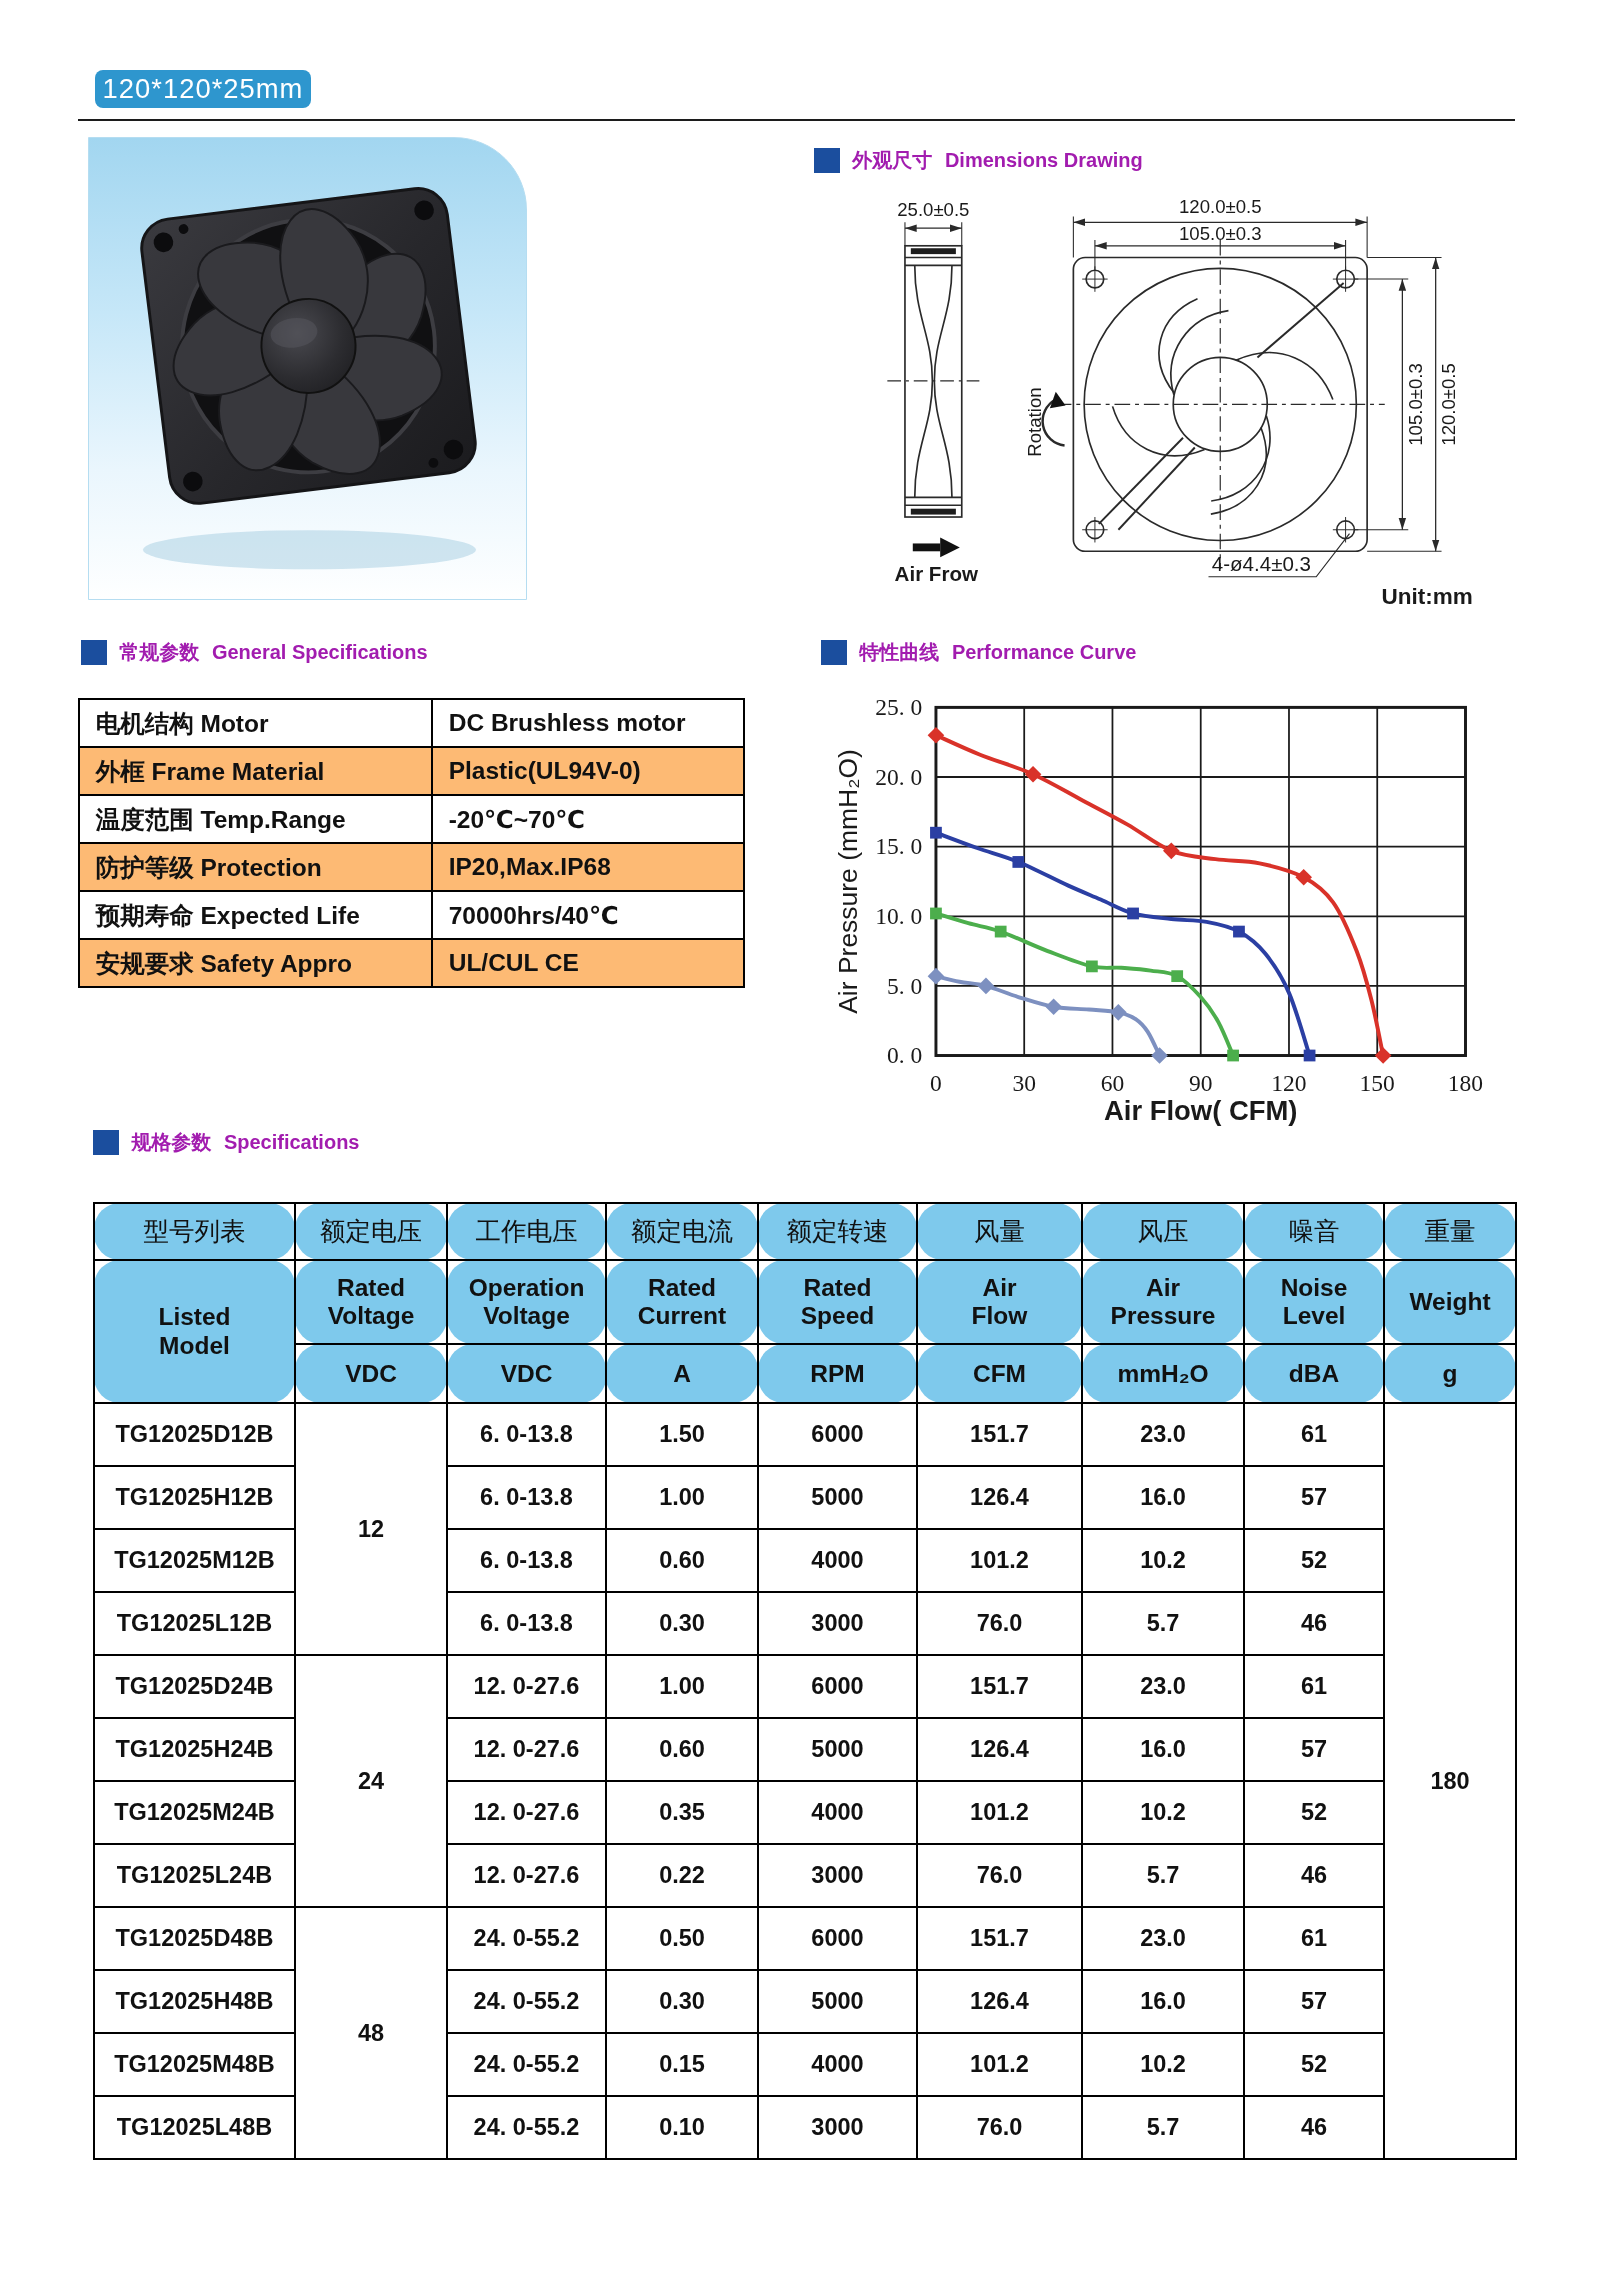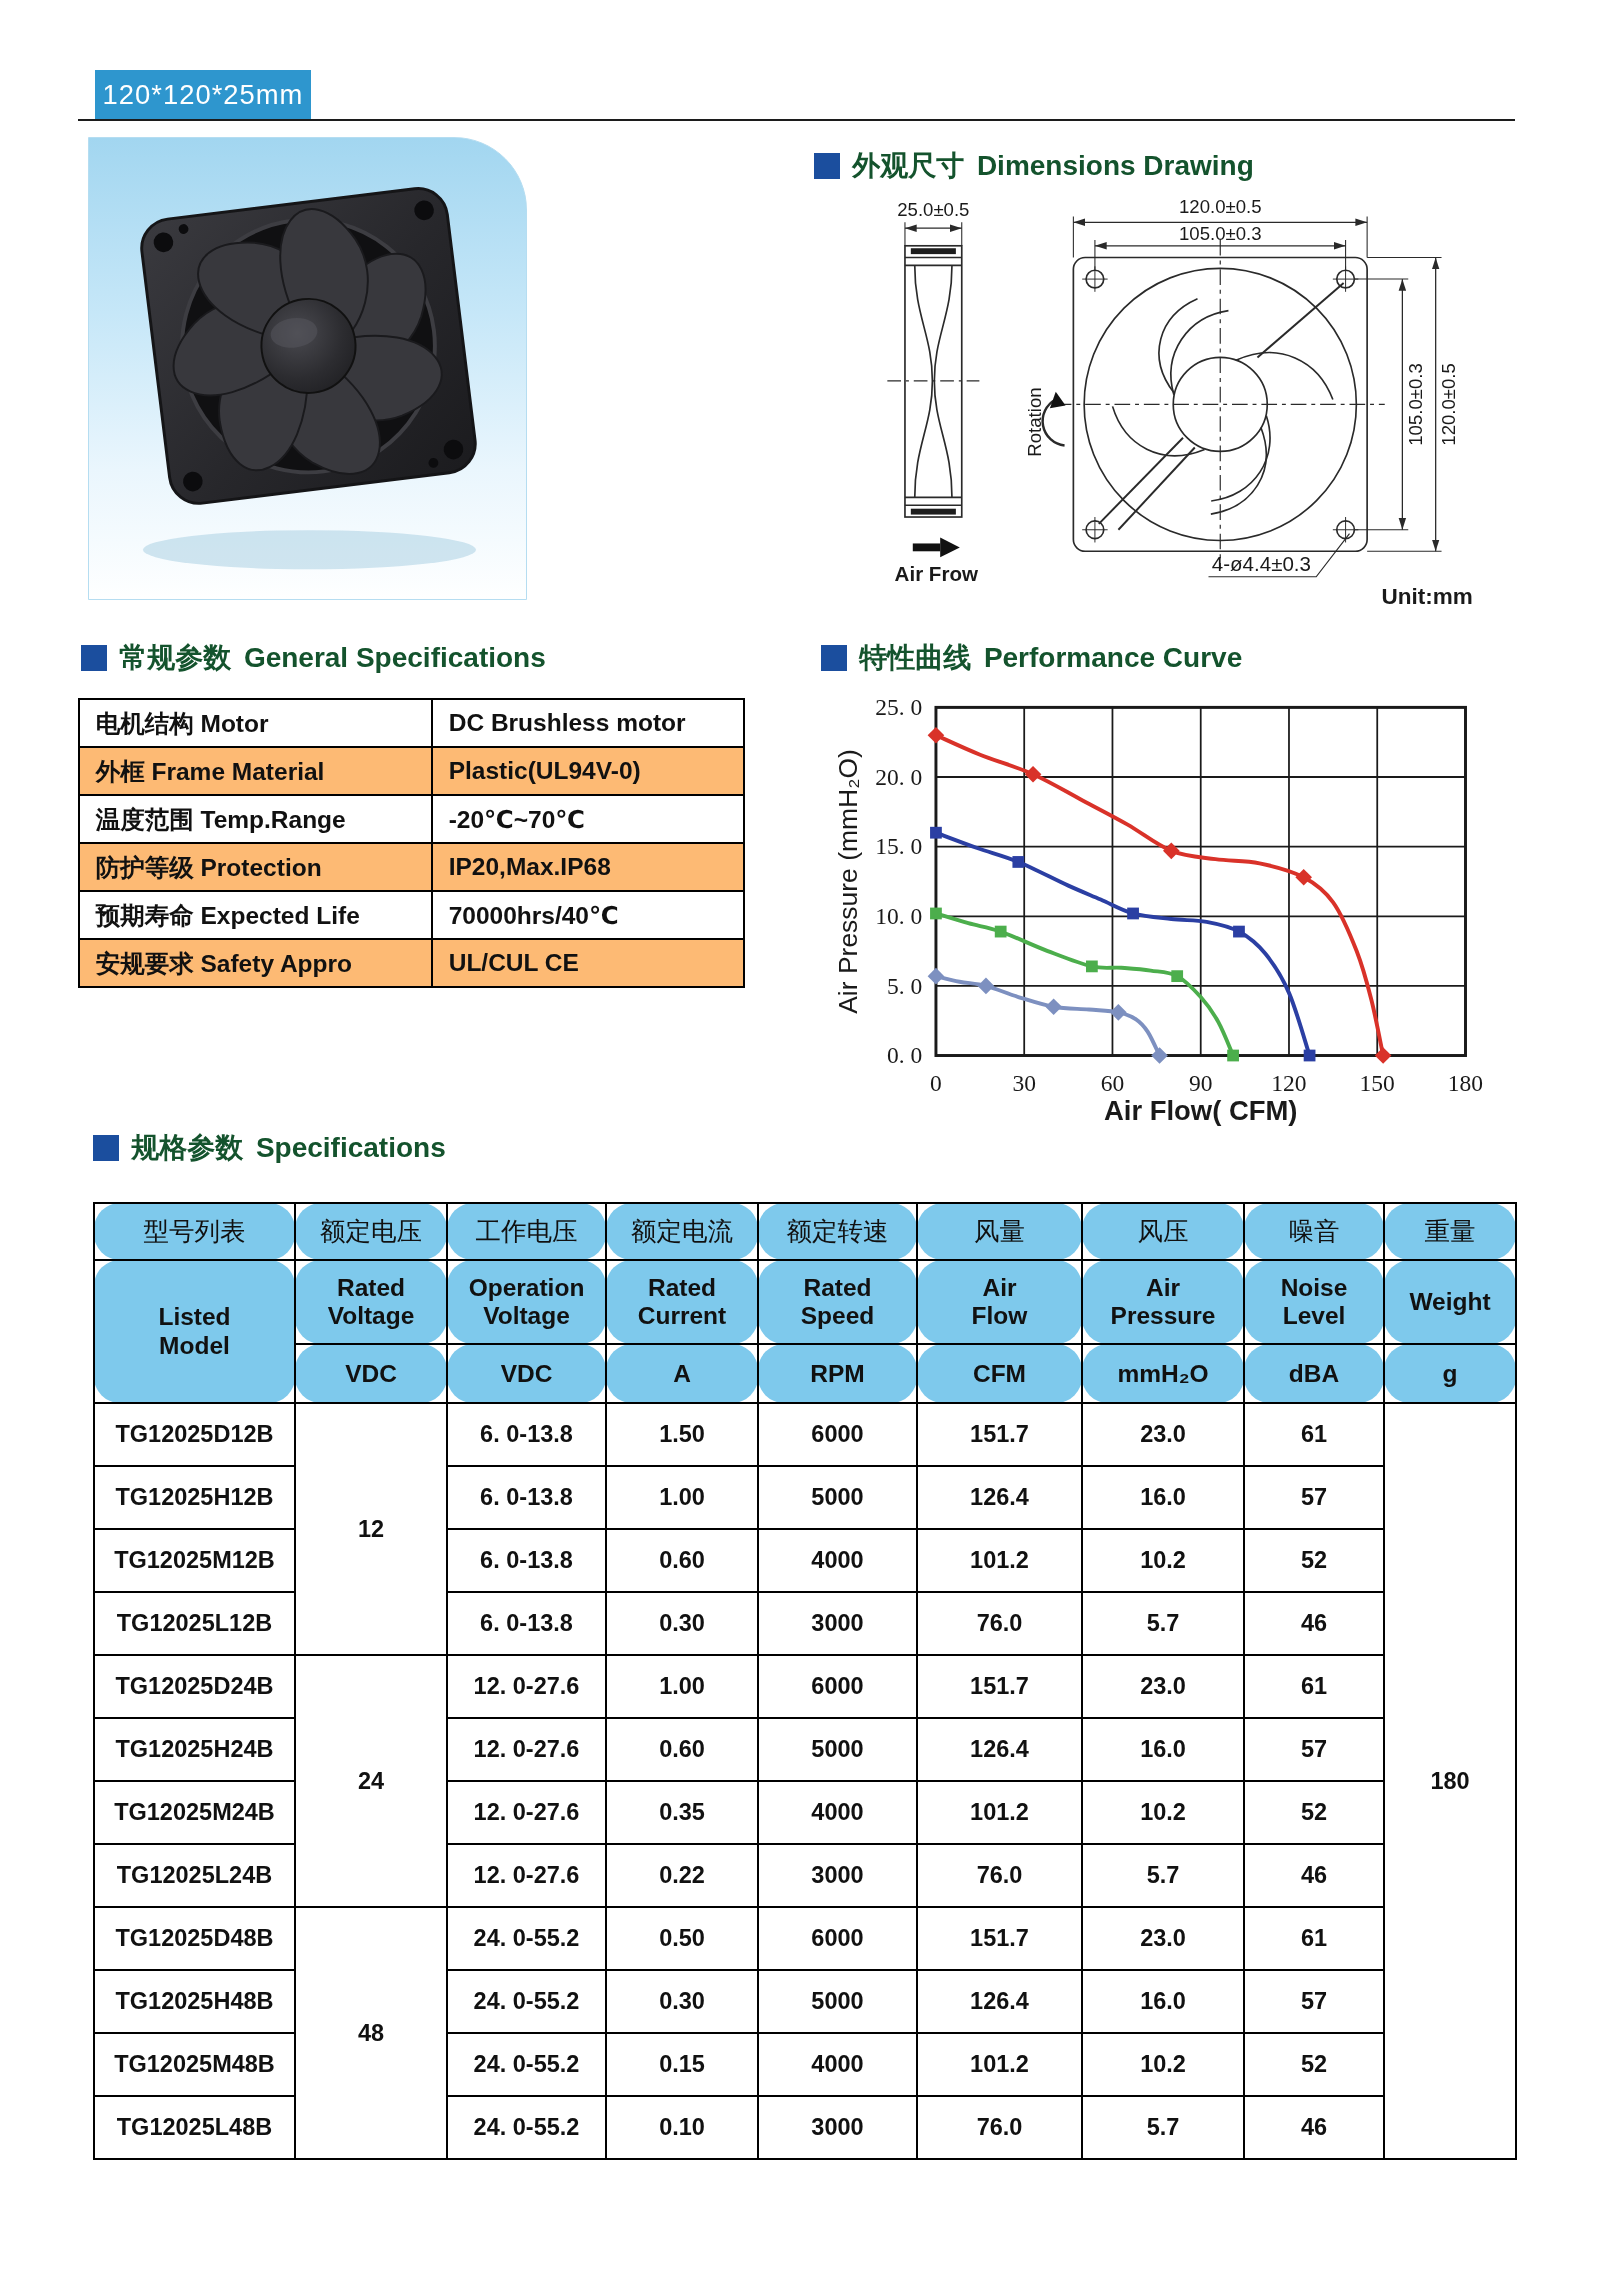--- a/index.html
+++ b/index.html
@@ -2,34 +2,34 @@
 <html><head>
 <meta charset="utf-8">
 <style>
   html,body{margin:0;padding:0;}
   body{
     width:1621px;height:2293px;position:relative;background:#ffffff;
     font-family:"Liberation Sans","DejaVu Sans",sans-serif;color:#111;
     overflow:hidden;
   }
   .badge{
-    position:absolute;left:95px;top:70px;width:216px;height:50px;
+    position:absolute;left:95px;top:70px;width:216px;height:38px;
     background:#2E96CE;color:#fff;font-size:27.4px;
-    display:flex;align-items:center;justify-content:center;letter-spacing:1px;
+    display:flex;align-items:center;justify-content:center;letter-spacing:1px;border-radius:8px;
   }
   .top-rule{position:absolute;left:78px;top:119px;width:1437px;height:2px;background:#1c1c1c;}
   .photo-box{
     position:absolute;left:88px;top:137px;width:437px;height:461px;
     border-top-right-radius:73px;border:1px solid #B5DDF1;
     background:linear-gradient(180deg,#A2D6F0 0%,#C6E7F8 38%,#EAF6FD 72%,#FEFFFF 100%);
     overflow:hidden;
   }
   .section-title{
     position:absolute;display:flex;align-items:center;gap:12.7px;
-    color:#14532d;font-weight:bold;font-size:28px;white-space:nowrap;
+    color:#a21caf;font-weight:bold;font-size:20px;white-space:nowrap;
   }
   .sq{width:25.5px;height:25.5px;background:#1B4E9E;flex:0 0 auto;}
   .dim-wrap{position:absolute;left:838px;top:189px;}
   .perf-wrap{position:absolute;left:828px;top:676px;}
   table{border-collapse:collapse;table-layout:fixed;}
   
   .gen-table{position:absolute;left:78px;top:698px;width:665px;border:2.9px solid #000;}
   .gen-table td{
     border:2px solid #000;height:46px;font-size:24.5px;font-weight:bold;
     padding:0 7.8px 0 15.7px;vertical-align:middle;overflow:hidden;white-space:nowrap;

